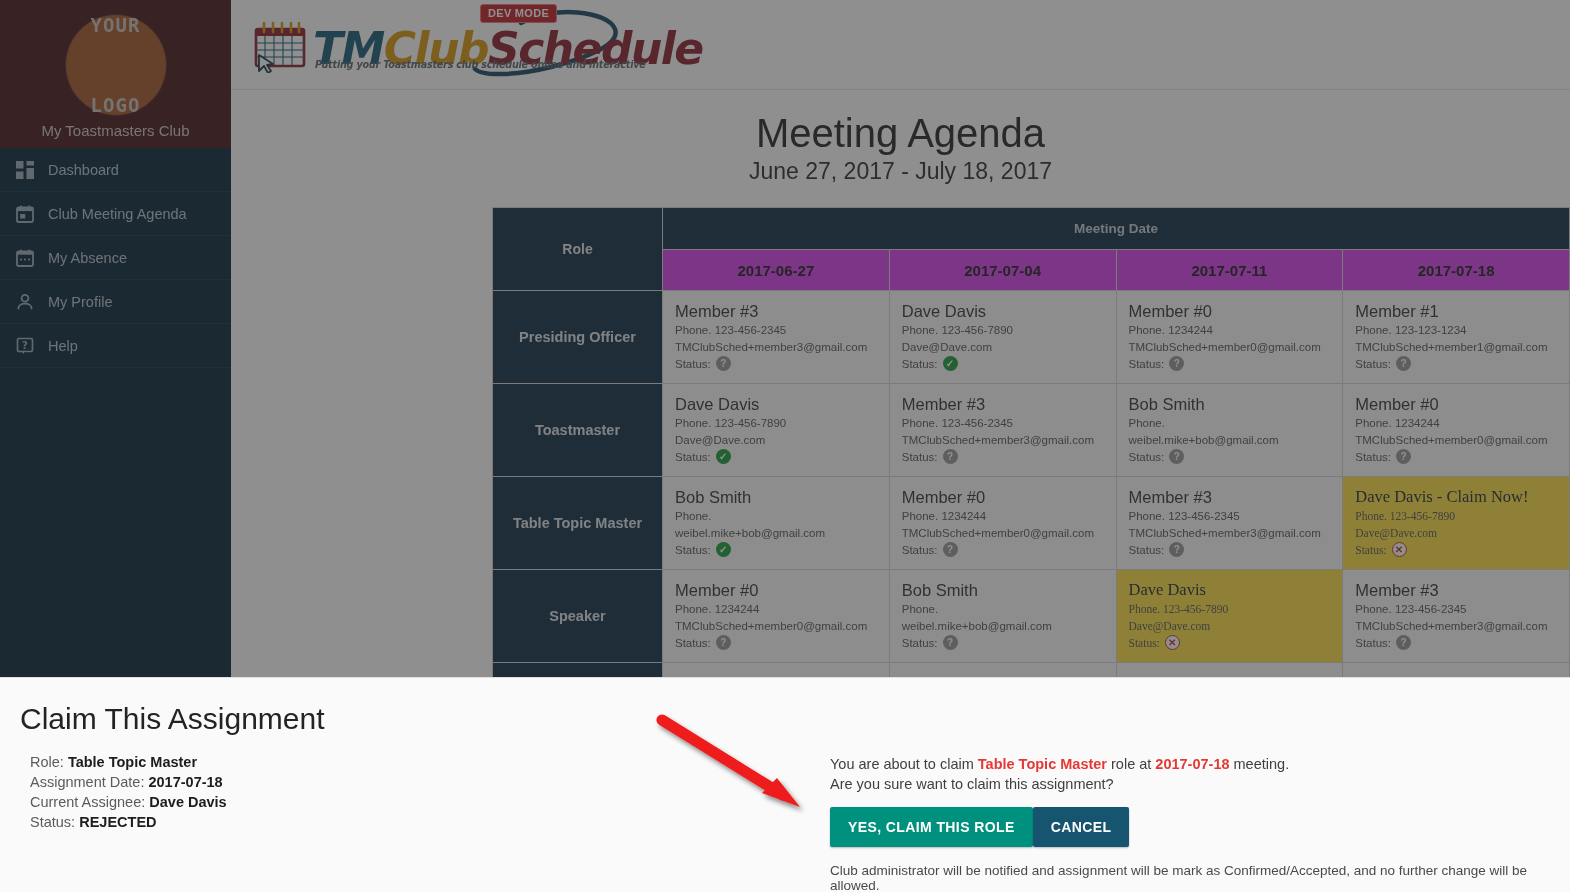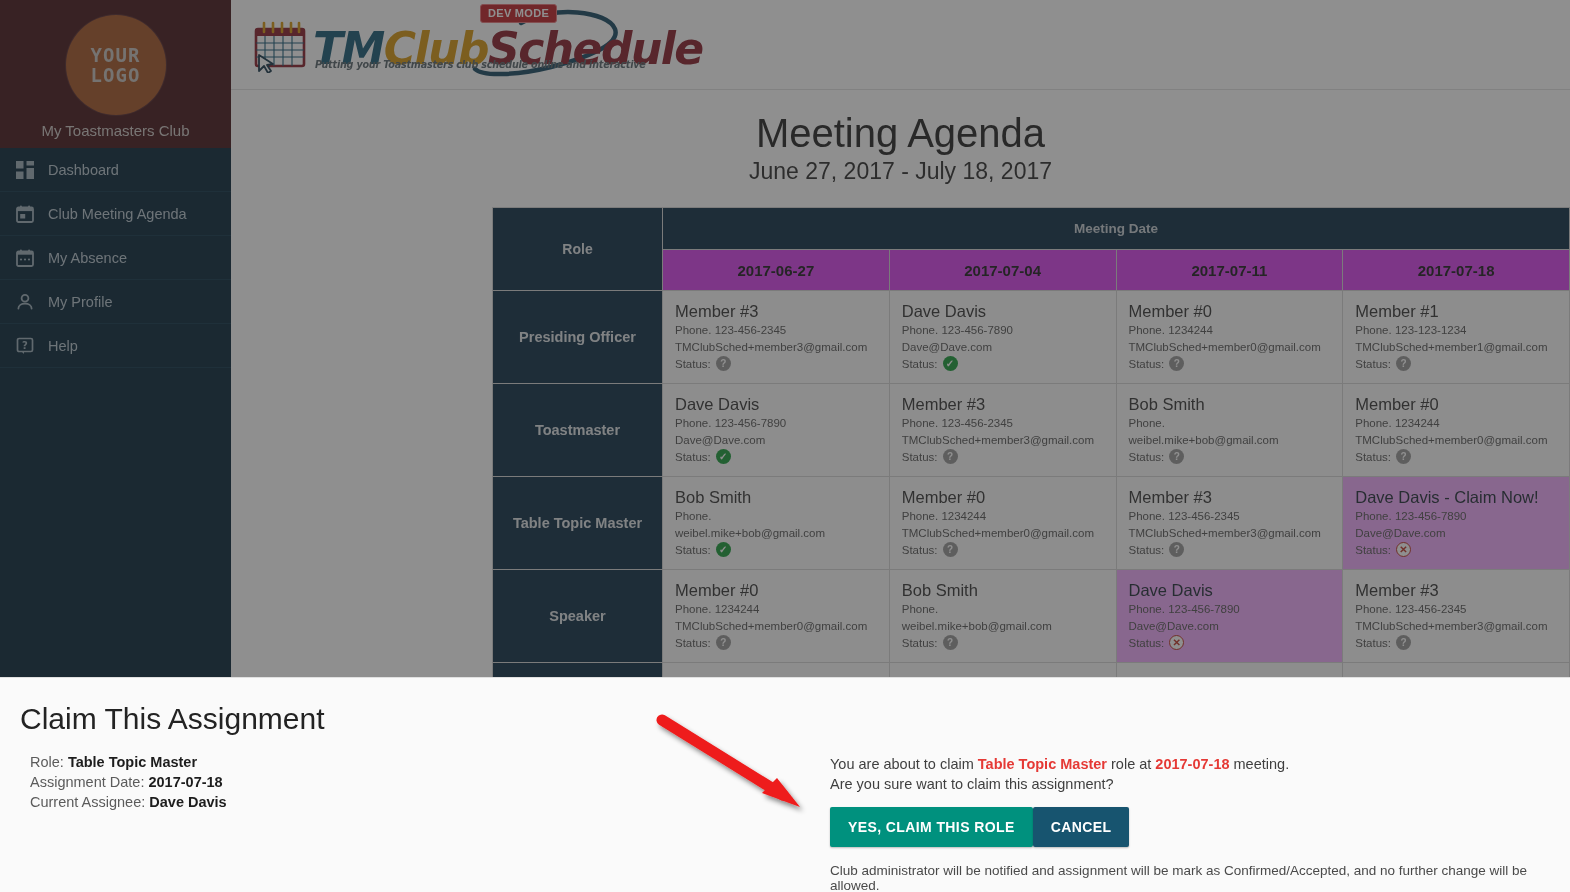--- a/index.html
+++ b/index.html
@@ -24,21 +24,21 @@
   .sidebar-brand {
     background: #4a1c20;
     height: 148px;
     padding-top: 15px;
     text-align: center;
   }
   .logo-circle {
     width: 100px; height: 100px; margin: 0 auto;
     border-radius: 50%;
     background: #a85a2c;
-    display: flex; align-items: center; justify-content: center;
+    display: flex; align-items: center; justify-content: space-between;
     flex-direction: column;
     box-shadow: 0 0 0 1px rgba(255,255,255,.08);
   }
   .logo-circle span {
     display: block;
     font-family: "DejaVu Sans Mono", monospace;
     font-weight: bold;
     font-size: 19px;
     letter-spacing: 1px;
     color: #c9c4c0;
@@ -155,21 +155,21 @@
     text-align: center;
     vertical-align: middle;
     font-weight: bold;
   }
   td.assign {
     background: #fbfbfb;
     vertical-align: top;
     padding: 10px 12px 12px;
     height: 85px;
   }
-  td.assign.highlight { background: #f0abfc; }
+  td.assign.highlight { background: #fde047; font-family: Liberation Serif, serif; }
   .nm { font-size: 16.5px; color: #3b3b3b; line-height: 20px; }
   .highlight .nm { color: #27343d; }
   .meta { font-size: 11.5px; color: #5a5a5a; line-height: 15px; margin-top: 2px; white-space: nowrap; }
   .statusline { font-size: 11.5px; color: #5a5a5a; display: flex; align-items: center; gap: 5px; margin-top: 1px; }
   .sdot { width: 15px; height: 15px; border-radius: 50%; display: inline-flex; align-items: center; justify-content: center; font-size: 10px; font-weight: bold; color: #fff; line-height: 1; }
   .sdot.unknown { background: #9a9a9a; }
   .sdot.accepted { background: #1e9e3e; }
   .sdot.rejected { background: #fff; color: #c0392b; border: 1.6px solid #c0392b; }
 
   
@@ -553,20 +553,21 @@
 
   <div class="dim"></div>
 
   <section class="modal">
     <h2>Claim This Assignment</h2>
     <div class="modal-body">
       <div class="modal-left">
         <div class="kv"><span>Role:</span> <b>Table Topic Master</b></div>
         <div class="kv"><span>Assignment Date:</span> <b>2017-07-18</b></div>
         <div class="kv"><span>Current Assignee:</span> <b>Dave Davis</b></div>
+        <div class="kv"><span>Status:</span> <b>REJECTED</b></div>
       </div>
 
       <div class="modal-right">
         <div class="confirm-line"><span>You are about to claim </span><span class="hl-red">Table Topic Master</span><span> role at </span><span class="hl-red">2017-07-18</span><span> meeting.</span></div>
         <div class="confirm-line">Are you sure want to claim this assignment?</div>
         <div class="btnrow">
           <button class="btn btn-yes">YES, CLAIM THIS ROLE</button>
           <button class="btn btn-cancel">CANCEL</button>
         </div>
         <div class="note">Club administrator will be notified and assignment will be mark as Confirmed/Accepted, and no further change will be allowed.</div>

